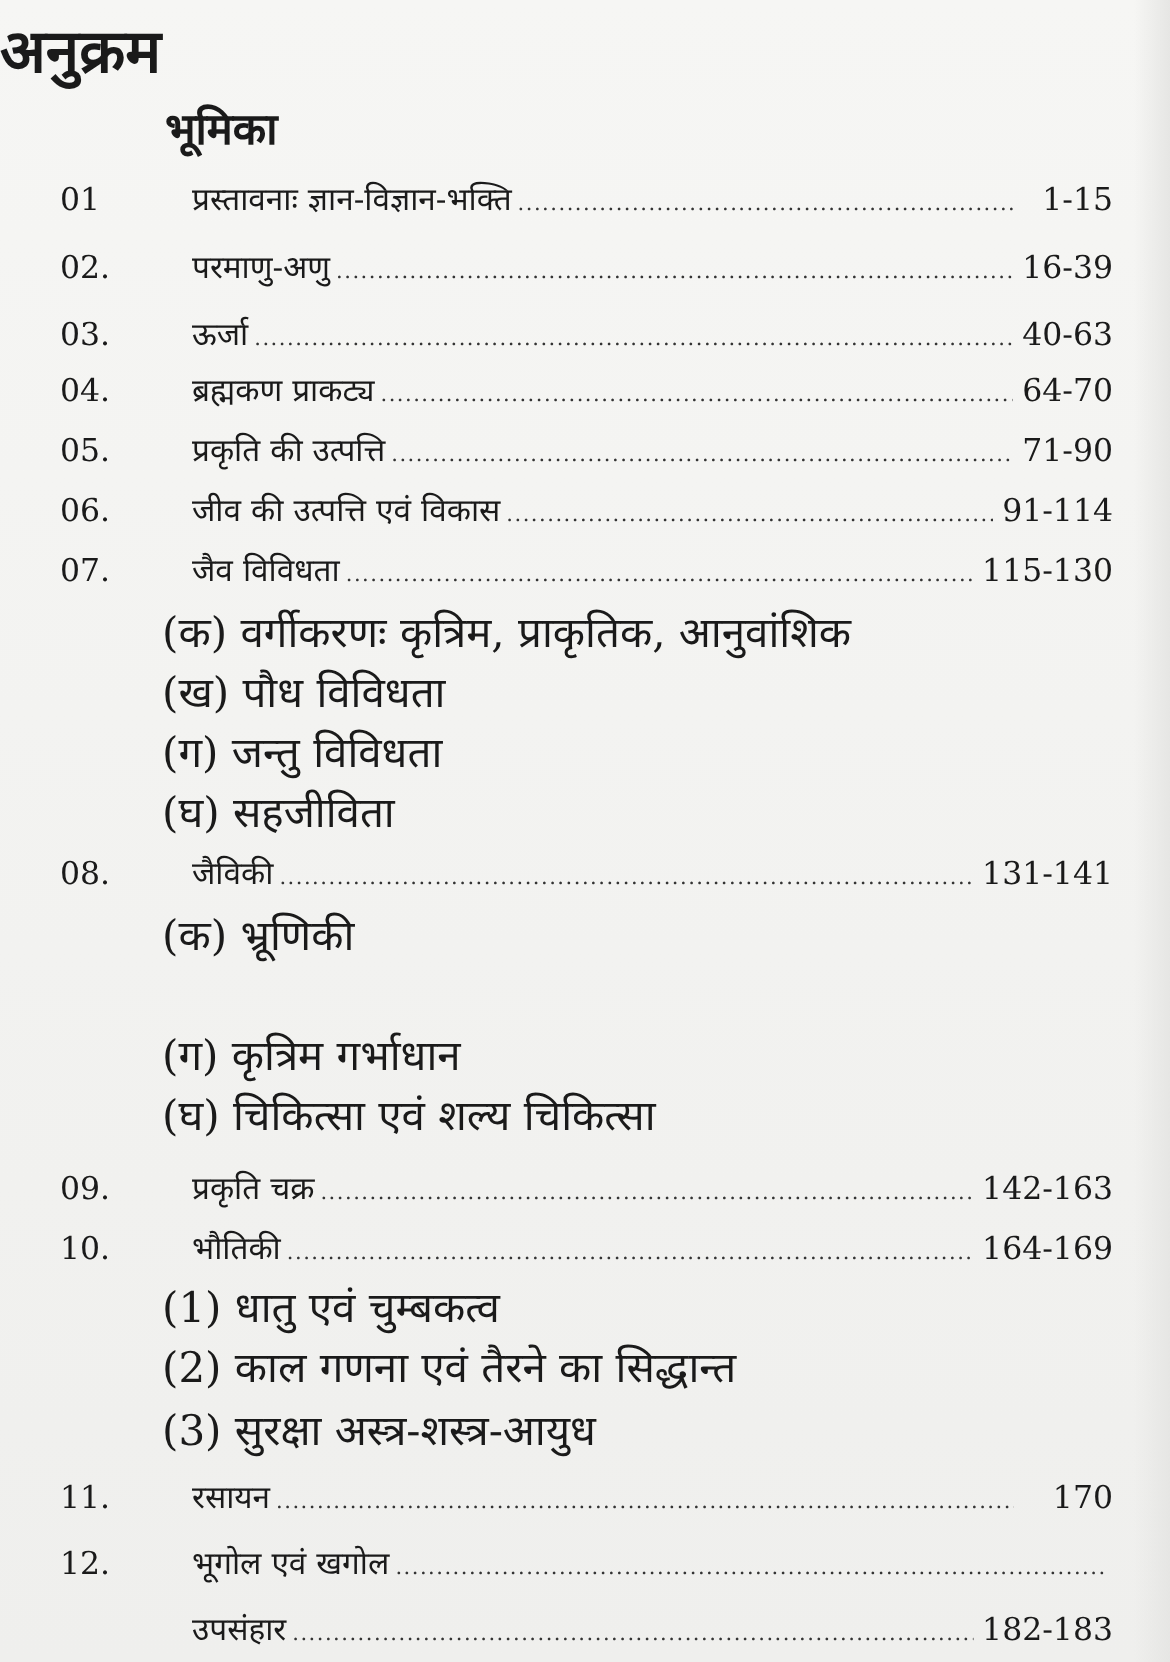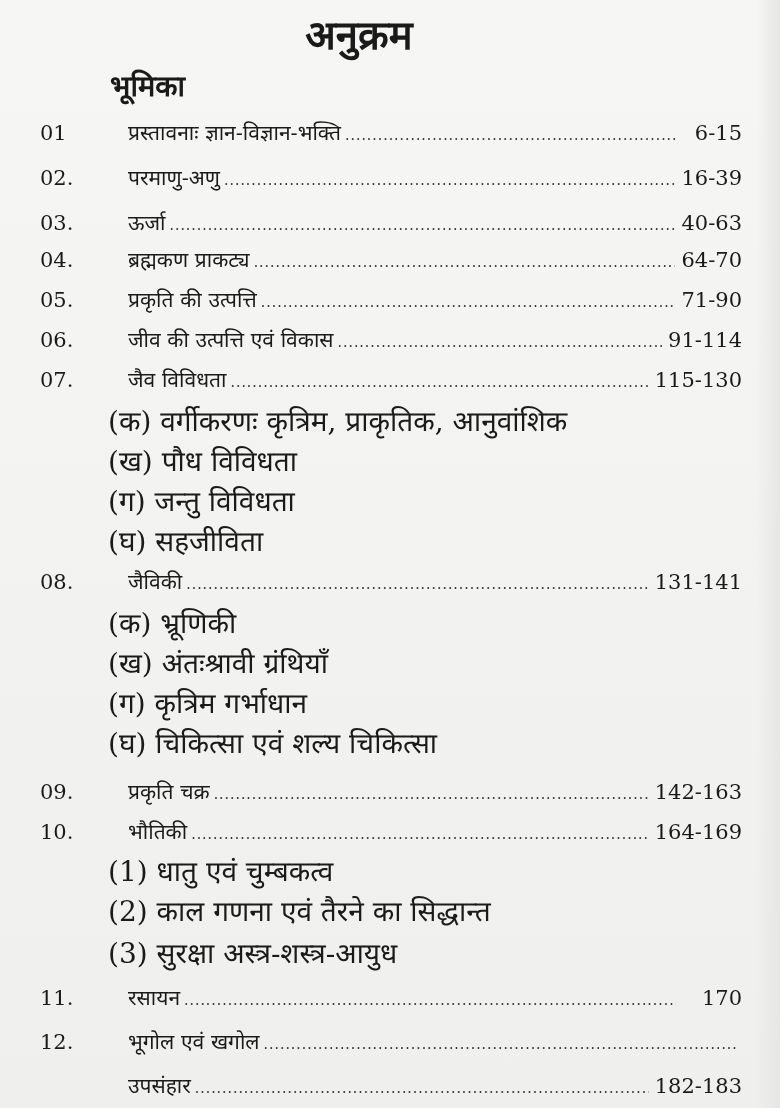--- a/index.html
+++ b/index.html
@@ -13,21 +13,21 @@
   .page {
     position: absolute; left: 0; top: 0; width: 780px; height: 1108px;
     background: linear-gradient(180deg, #f6f6f4 0%, #efefed 100%);
   }
   .edge {
     position: absolute; right: 0; top: 0; width: 24px; height: 1108px;
     background: linear-gradient(90deg, rgba(255,255,255,0) 0%, #e6e6e4 100%);
   }
   .title {
     position: absolute; left: 0; width: 718px; top: 10px;
-    text-align: center; font-size: 40px; font-weight: bold; line-height: 50px;
+    text-align: left; font-size: 40px; font-weight: bold; line-height: 50px;
   }
   .intro {
     position: absolute; left: 110px; top: 66px;
     font-size: 29px; font-weight: bold; line-height: 40px;
   }
   .row {
     position: absolute; left: 0; width: 780px; height: 40px;
     font-size: 21px; line-height: 40px;
   }
   .row .num { position: absolute; left: 40px; top: 0; }
@@ -53,21 +53,21 @@
   <div class="edge"></div>
 
   <div class="title">अनुक्रम</div>
   <div class="intro">भूमिका</div>
 
   <div class="row" style="top:113px">
     <span class="num">01</span>
     <div class="title-wrap">
       <span class="ttl">प्रस्तावनाः ज्ञान-विज्ञान-भक्ति</span>
       <span class="dots">......................................................................................................................................................................</span>
-      <span class="pg">6-15</span>
+      <span class="pg">1-15</span>
     </div>
   </div>
 
   <div class="row" style="top:158px">
     <span class="num">02.</span>
     <div class="title-wrap">
       <span class="ttl">परमाणु-अणु</span>
       <span class="dots">......................................................................................................................................................................</span>
       <span class="pg">16-39</span>
     </div>
@@ -124,21 +124,20 @@
 
   <div class="row" style="top:562px">
     <span class="num">08.</span>
     <div class="title-wrap">
       <span class="ttl">जैविकी</span>
       <span class="dots">......................................................................................................................................................................</span>
       <span class="pg">131-141</span>
     </div>
   </div>
   <div class="sub" style="top:604px">(क) भ्रूणिकी</div>
-  <div class="sub" style="top:644px">(ख) अंतःश्रावी ग्रंथियाँ</div>
   <div class="sub" style="top:684px">(ग) कृत्रिम गर्भाधान</div>
   <div class="sub" style="top:724px">(घ) चिकित्सा एवं शल्य चिकित्सा</div>
 
   <div class="row" style="top:772px">
     <span class="num">09.</span>
     <div class="title-wrap">
       <span class="ttl">प्रकृति चक्र</span>
       <span class="dots">......................................................................................................................................................................</span>
       <span class="pg">142-163</span>
     </div>

